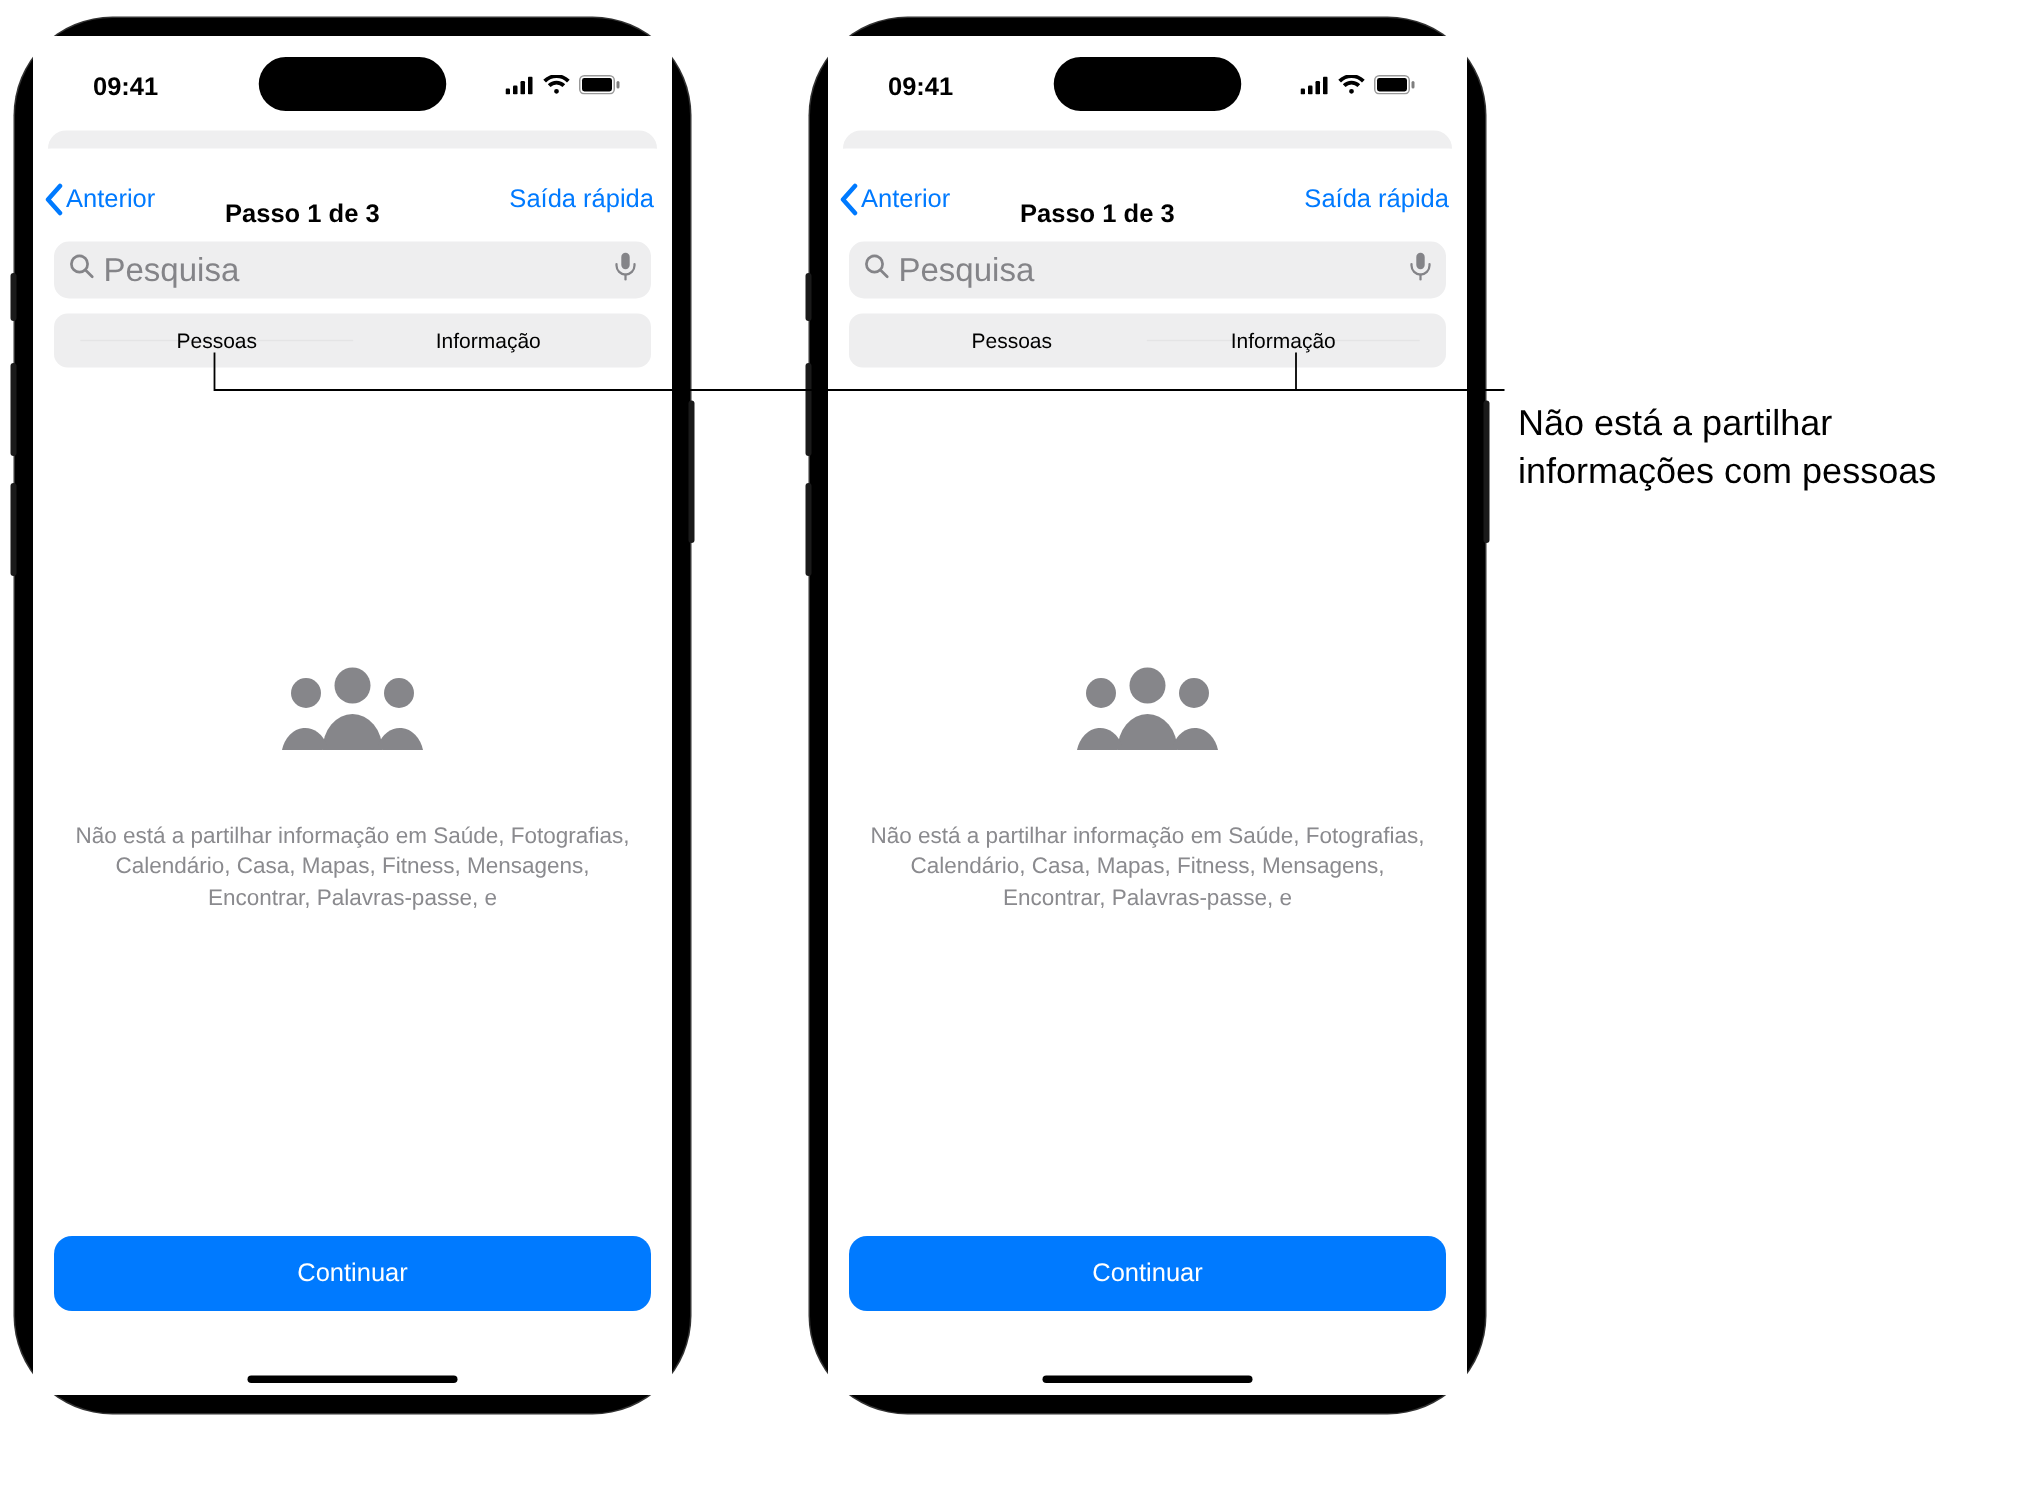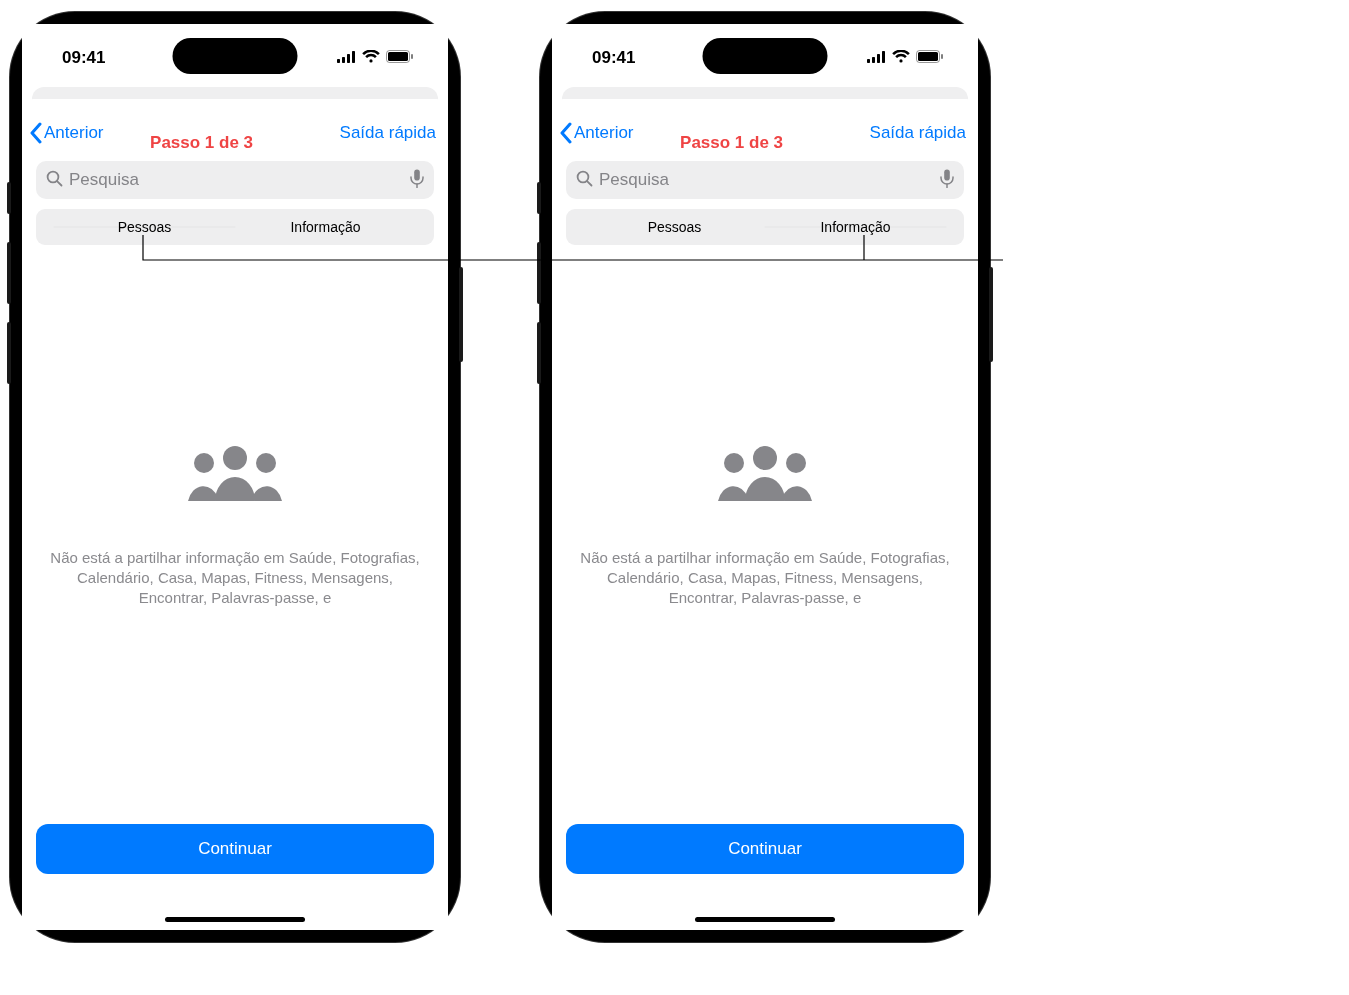--- a/index.html
+++ b/index.html
@@ -88,37 +88,37 @@
   }
   .nav-row {
     display: flex;
     justify-content: space-between;
     align-items: center;
     padding: 6px 12px 8px 6px;
     font-size: 17px;
   }
   .nav-back { display: flex; align-items: center; color: #007aff; }
   .nav-back svg { margin-right: 0px; }
-  .nav-title { font-weight: 600; color: #ef4444; font-size: 17px; margin-top: 20px;}
+  .nav-title { font-weight: 600; color: #000000; font-size: 17px; margin-top: 20px;}
   .nav-right { color: #007aff; margin-left: 40px; }
   .search-wrap { padding: 0 14px 10px; }
   .search-bar {
     background: #eeeeef;
     border-radius: 10px;
     height: 38px;
     display: flex;
     align-items: center;
     padding: 0 10px;
     gap: 6px;
   }
   .search-bar input {
     flex: 1;
     border: none;
     background: transparent;
-    font-size: 17px;
+    font-size: 22px;
     color: #000;
     outline: none;
   }
   .search-bar input::placeholder { color: #848488; }
   .seg-wrap { padding: 0 14px 6px; }
   .segmented {
     display: flex;
     background: #eeeeef;
     border-radius: 9px;
     padding: 18px;
@@ -392,14 +392,15 @@
       </div>
       <div class="home-ind"></div>
     </div>
   </div>
 
   <svg class="callout-lines" width="1349" height="995">
     <path d="M 143 235 L 143 260 L 1003 260" stroke="#000" stroke-width="1.2" fill="none"></path>
     <path d="M 864 235 L 864 260" stroke="#000" stroke-width="1.2" fill="none"></path>
   </svg>
 
+  <div class="callout-text">Não está a partilhar informações com pessoas</div>
 
 </div>
 
 </body></html>

